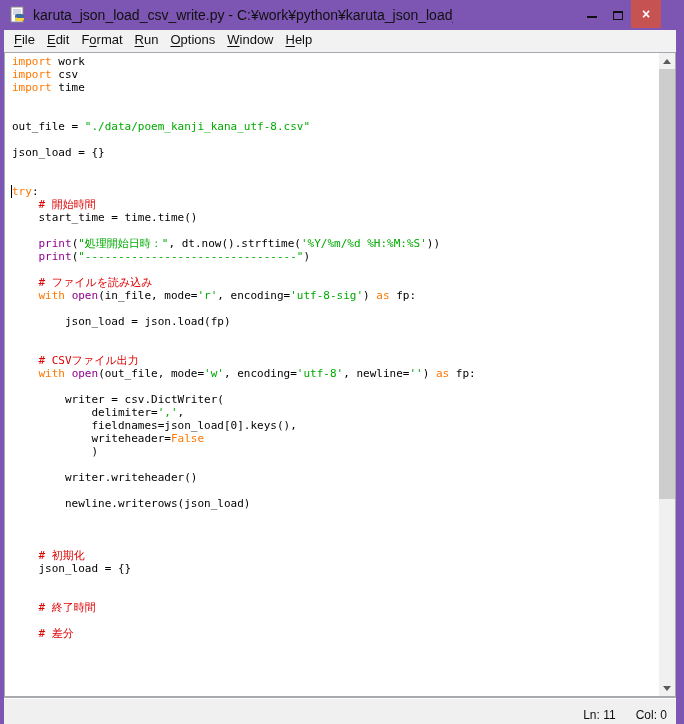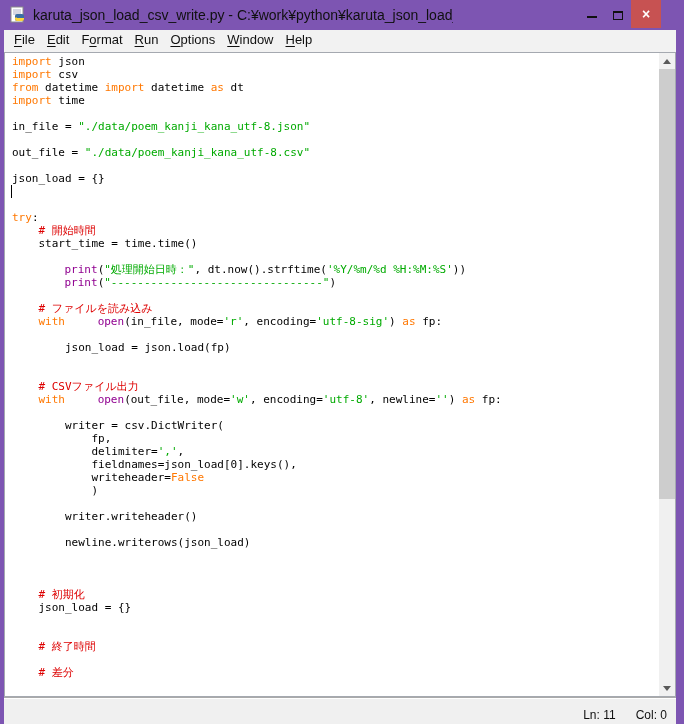--- a/index.html
+++ b/index.html
@@ -27,21 +27,21 @@
     display:flex;align-items:flex-start;padding-left:4px;font-size:13px;color:#101010;}
   .menu-item{padding:2px 6px;white-space:nowrap;}
   .menu-item u{text-underline-offset:2px;}
 
   
   .editor-frame{position:absolute;left:4px;top:52px;width:672px;height:645px;background:#fff;
     border:1px solid #a5a9b0;}
   .code{position:absolute;left:0;top:0;right:16px;bottom:0;overflow:hidden;padding:2px 0 0 7px;
     font-family:"DejaVu Sans Mono",monospace;font-size:11px;line-height:13px;color:#000;}
   .code-line{height:13px;white-space:pre;}
-  .k{color:var(--keyword);text-align:center;} .b{color:var(--builtin);margin-left:26px;} .s{color:var(--string);} .c{color:var(--comment);}
+  .k{color:var(--keyword);text-align:center;} .b{color:var(--builtin);} .s{color:var(--string);} .c{color:var(--comment);}
   .cursor{position:absolute;width:1px;height:13px;background:#000;}
 
   
   .scrollbar{position:absolute;right:0;top:0;width:16px;height:100%;background:var(--scroll_track);}
   .sb-btn{position:absolute;left:0;width:16px;height:16px;background:#f1f1f1;
     display:flex;align-items:center;justify-content:center;}
   .sb-up{top:0;} .sb-down{bottom:0;}
   .tri-up{width:0;height:0;border-left:4px solid transparent;border-right:4px solid transparent;border-bottom:5px solid #5a5a5a;}
   .tri-down{width:0;height:0;border-left:4px solid transparent;border-right:4px solid transparent;border-top:5px solid #5a5a5a;}
   .sb-thumb{position:absolute;left:0;top:16px;width:16px;height:430px;background:var(--scroll_thumb);}
@@ -86,26 +86,24 @@
       <span class="menu-item">F<u>o</u>rmat</span>
       <span class="menu-item"><u>R</u>un</span>
       <span class="menu-item"><u>O</u>ptions</span>
       <span class="menu-item"><u>W</u>indow</span>
       <span class="menu-item"><u>H</u>elp</span>
     </div>
 
   <div class="editor-frame">
     <div class="code">
       <div>
-          <div class="code-line"><span class="k">import</span><span> json</span></div>
+          <div class="code-line"><span class="k">import</span><span> work</span></div>
           <div class="code-line"><span class="k">import</span><span> csv</span></div>
-          <div class="code-line"><span class="k">from</span><span> datetime </span><span class="k">import</span><span> datetime </span><span class="k">as</span><span> dt</span></div>
           <div class="code-line"><span class="k">import</span><span> time</span></div>
           <div class="code-line"></div>
-          <div class="code-line"><span>in_file = </span><span class="s">"./data/poem_kanji_kana_utf-8.json"</span></div>
           <div class="code-line"></div>
           <div class="code-line"><span>out_file = </span><span class="s">"./data/poem_kanji_kana_utf-8.csv"</span></div>
           <div class="code-line"></div>
           <div class="code-line"><span>json_load = {}</span></div>
           <div class="code-line"></div>
           <div class="code-line"></div>
           <div class="code-line"><span class="k">try</span><span>:</span></div>
           <div class="code-line"><span>    </span><span class="c"># 開始時間</span></div>
           <div class="code-line"><span>    start_time = time.time()</span></div>
           <div class="code-line"></div>
@@ -115,21 +113,20 @@
           <div class="code-line"><span>    </span><span class="c"># ファイルを読み込み</span></div>
           <div class="code-line"><span>    </span><span class="k">with</span><span> </span><span class="b">open</span><span>(in_file, mode=</span><span class="s">'r'</span><span>, encoding=</span><span class="s">'utf-8-sig'</span><span>) </span><span class="k">as</span><span> fp:</span></div>
           <div class="code-line"></div>
           <div class="code-line"><span>        json_load = json.load(fp)</span></div>
           <div class="code-line"></div>
           <div class="code-line"></div>
           <div class="code-line"><span>    </span><span class="c"># CSVファイル出力</span></div>
           <div class="code-line"><span>    </span><span class="k">with</span><span> </span><span class="b">open</span><span>(out_file, mode=</span><span class="s">'w'</span><span>, encoding=</span><span class="s">'utf-8'</span><span>, newline=</span><span class="s">''</span><span>) </span><span class="k">as</span><span> fp:</span></div>
           <div class="code-line"></div>
           <div class="code-line"><span>        writer = csv.DictWriter(</span></div>
-          <div class="code-line"><span>            fp,</span></div>
           <div class="code-line"><span>            delimiter=</span><span class="s">','</span><span>,</span></div>
           <div class="code-line"><span>            fieldnames=json_load[0].keys(),</span></div>
           <div class="code-line"><span>            writeheader=</span><span class="k">False</span></div>
           <div class="code-line"><span>            )</span></div>
           <div class="code-line"></div>
           <div class="code-line"><span>        writer.writeheader()</span></div>
           <div class="code-line"></div>
           <div class="code-line"><span>        newline.writerows(json_load)</span></div>
           <div class="code-line"></div>
           <div class="code-line"></div>

